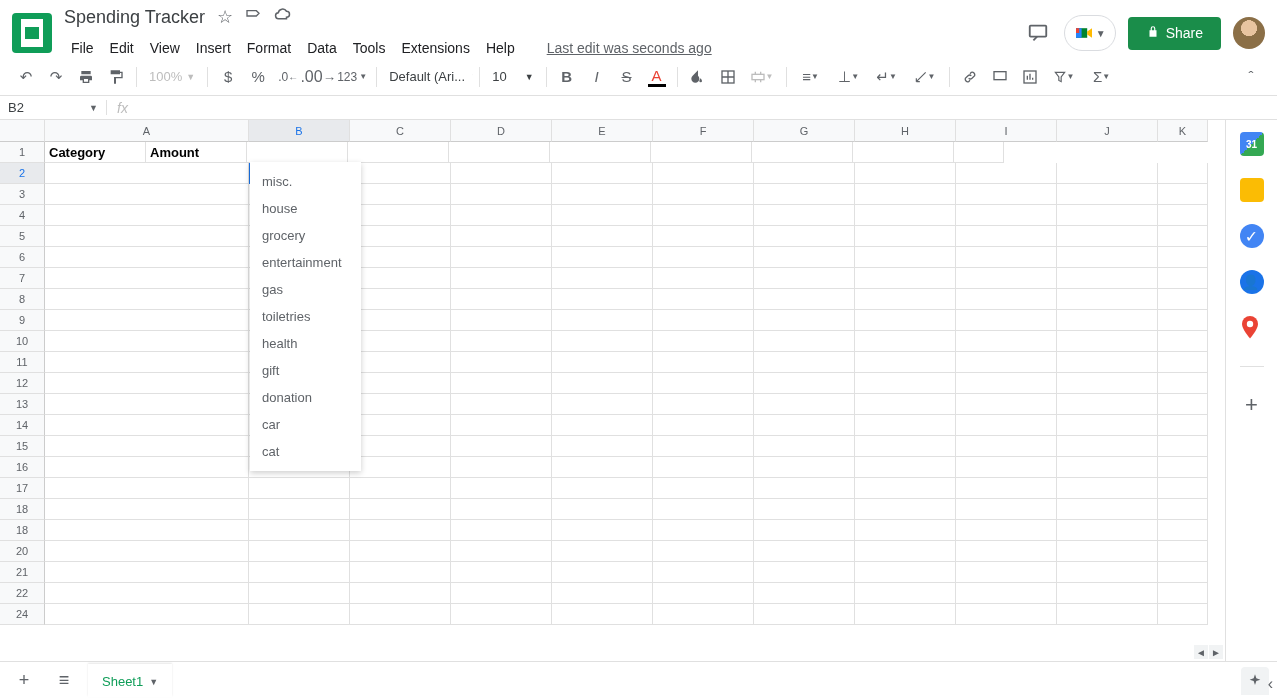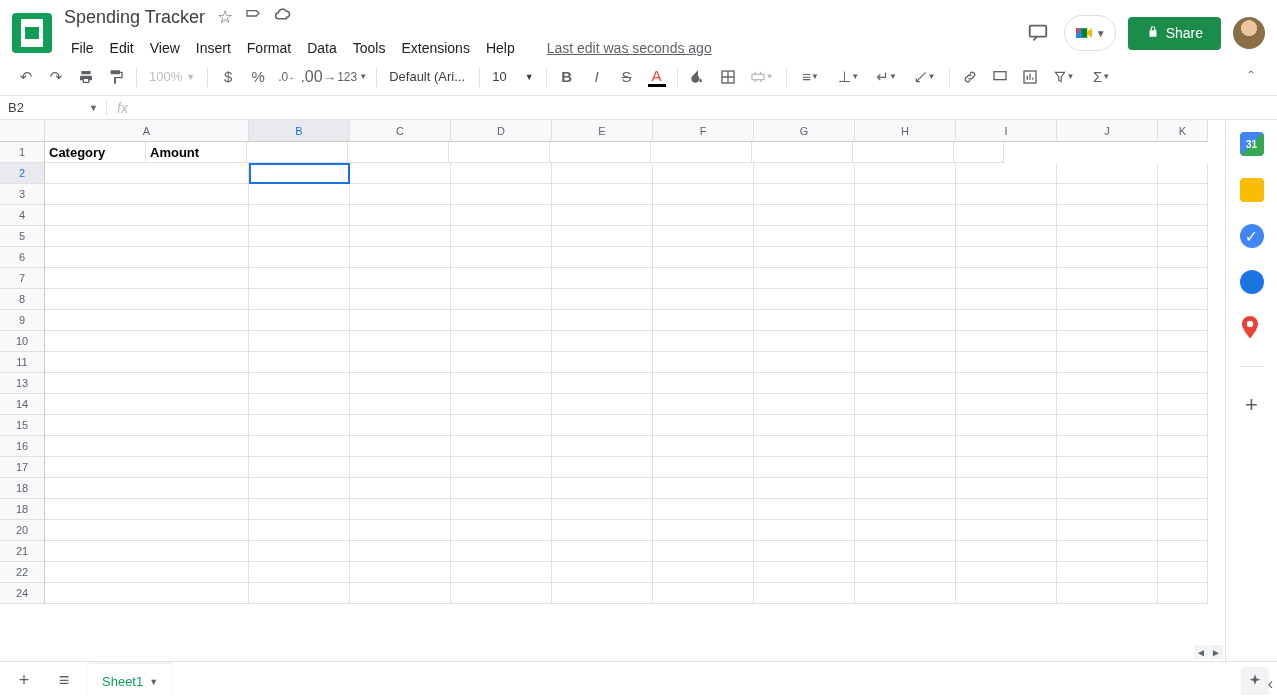--- a/index.html
+++ b/index.html
@@ -416,20 +416,34 @@
             <div class="cell"></div>
             <div class="cell"></div>
             <div class="cell"></div>
             <div class="cell"></div>
             <div class="cell"></div>
             <div class="cell"></div>
             <div class="cell"></div>
             <div class="cell" style="width: 50px;"></div>
           </div>
           <div class="row">
+            <div class="row-h">12</div>
+            <div class="cell wide"></div>
+            <div class="cell"></div>
+            <div class="cell"></div>
+            <div class="cell"></div>
+            <div class="cell"></div>
+            <div class="cell"></div>
+            <div class="cell"></div>
+            <div class="cell"></div>
+            <div class="cell"></div>
+            <div class="cell"></div>
+            <div class="cell" style="width: 50px;"></div>
+          </div>
+          <div class="row">
             <div class="row-h">13</div>
             <div class="cell wide"></div>
             <div class="cell"></div>
             <div class="cell"></div>
             <div class="cell"></div>
             <div class="cell"></div>
             <div class="cell"></div>
             <div class="cell"></div>
             <div class="cell"></div>
             <div class="cell"></div>
@@ -571,20 +585,33 @@
             <div class="cell"></div>
             <div class="cell"></div>
             <div class="cell"></div>
             <div class="cell"></div>
             <div class="cell"></div>
             <div class="cell"></div>
             <div class="cell" style="width: 50px;"></div>
           </div>
         </div>
 
+      <div class="dropdown">
+        <div class="dropdown-item">misc.</div>
+        <div class="dropdown-item">house</div>
+        <div class="dropdown-item">grocery</div>
+        <div class="dropdown-item">entertainment</div>
+        <div class="dropdown-item">gas</div>
+        <div class="dropdown-item">toiletries</div>
+        <div class="dropdown-item">health</div>
+        <div class="dropdown-item">gift</div>
+        <div class="dropdown-item">donation</div>
+        <div class="dropdown-item">car</div>
+        <div class="dropdown-item">cat</div>
+      </div>
     </div>
   </div>
   <div class="side-panel">
     <div class="side-icon" style="background:linear-gradient(135deg,#4285f4 50%,#34a853 50%);position:relative">
         <span style="position:absolute;inset:0;display:flex;align-items:center;justify-content:center;color:#fff;font-size:10px;font-weight:bold">31</span>
       </div>
     <div class="side-icon" style="background:#fbbc04;border-radius:4px"></div>
     <div class="side-icon" style="background:#4285f4;border-radius:50%;display:flex;align-items:center;justify-content:center;color:#fff">✓</div>
     <div class="side-icon" style="background:#1a73e8;border-radius:50%;display:flex;align-items:center;justify-content:center;color:#fff;font-size:14px">👤</div>
     <div class="side-icon"><svg width="20" height="24" viewBox="0 0 24 30">

